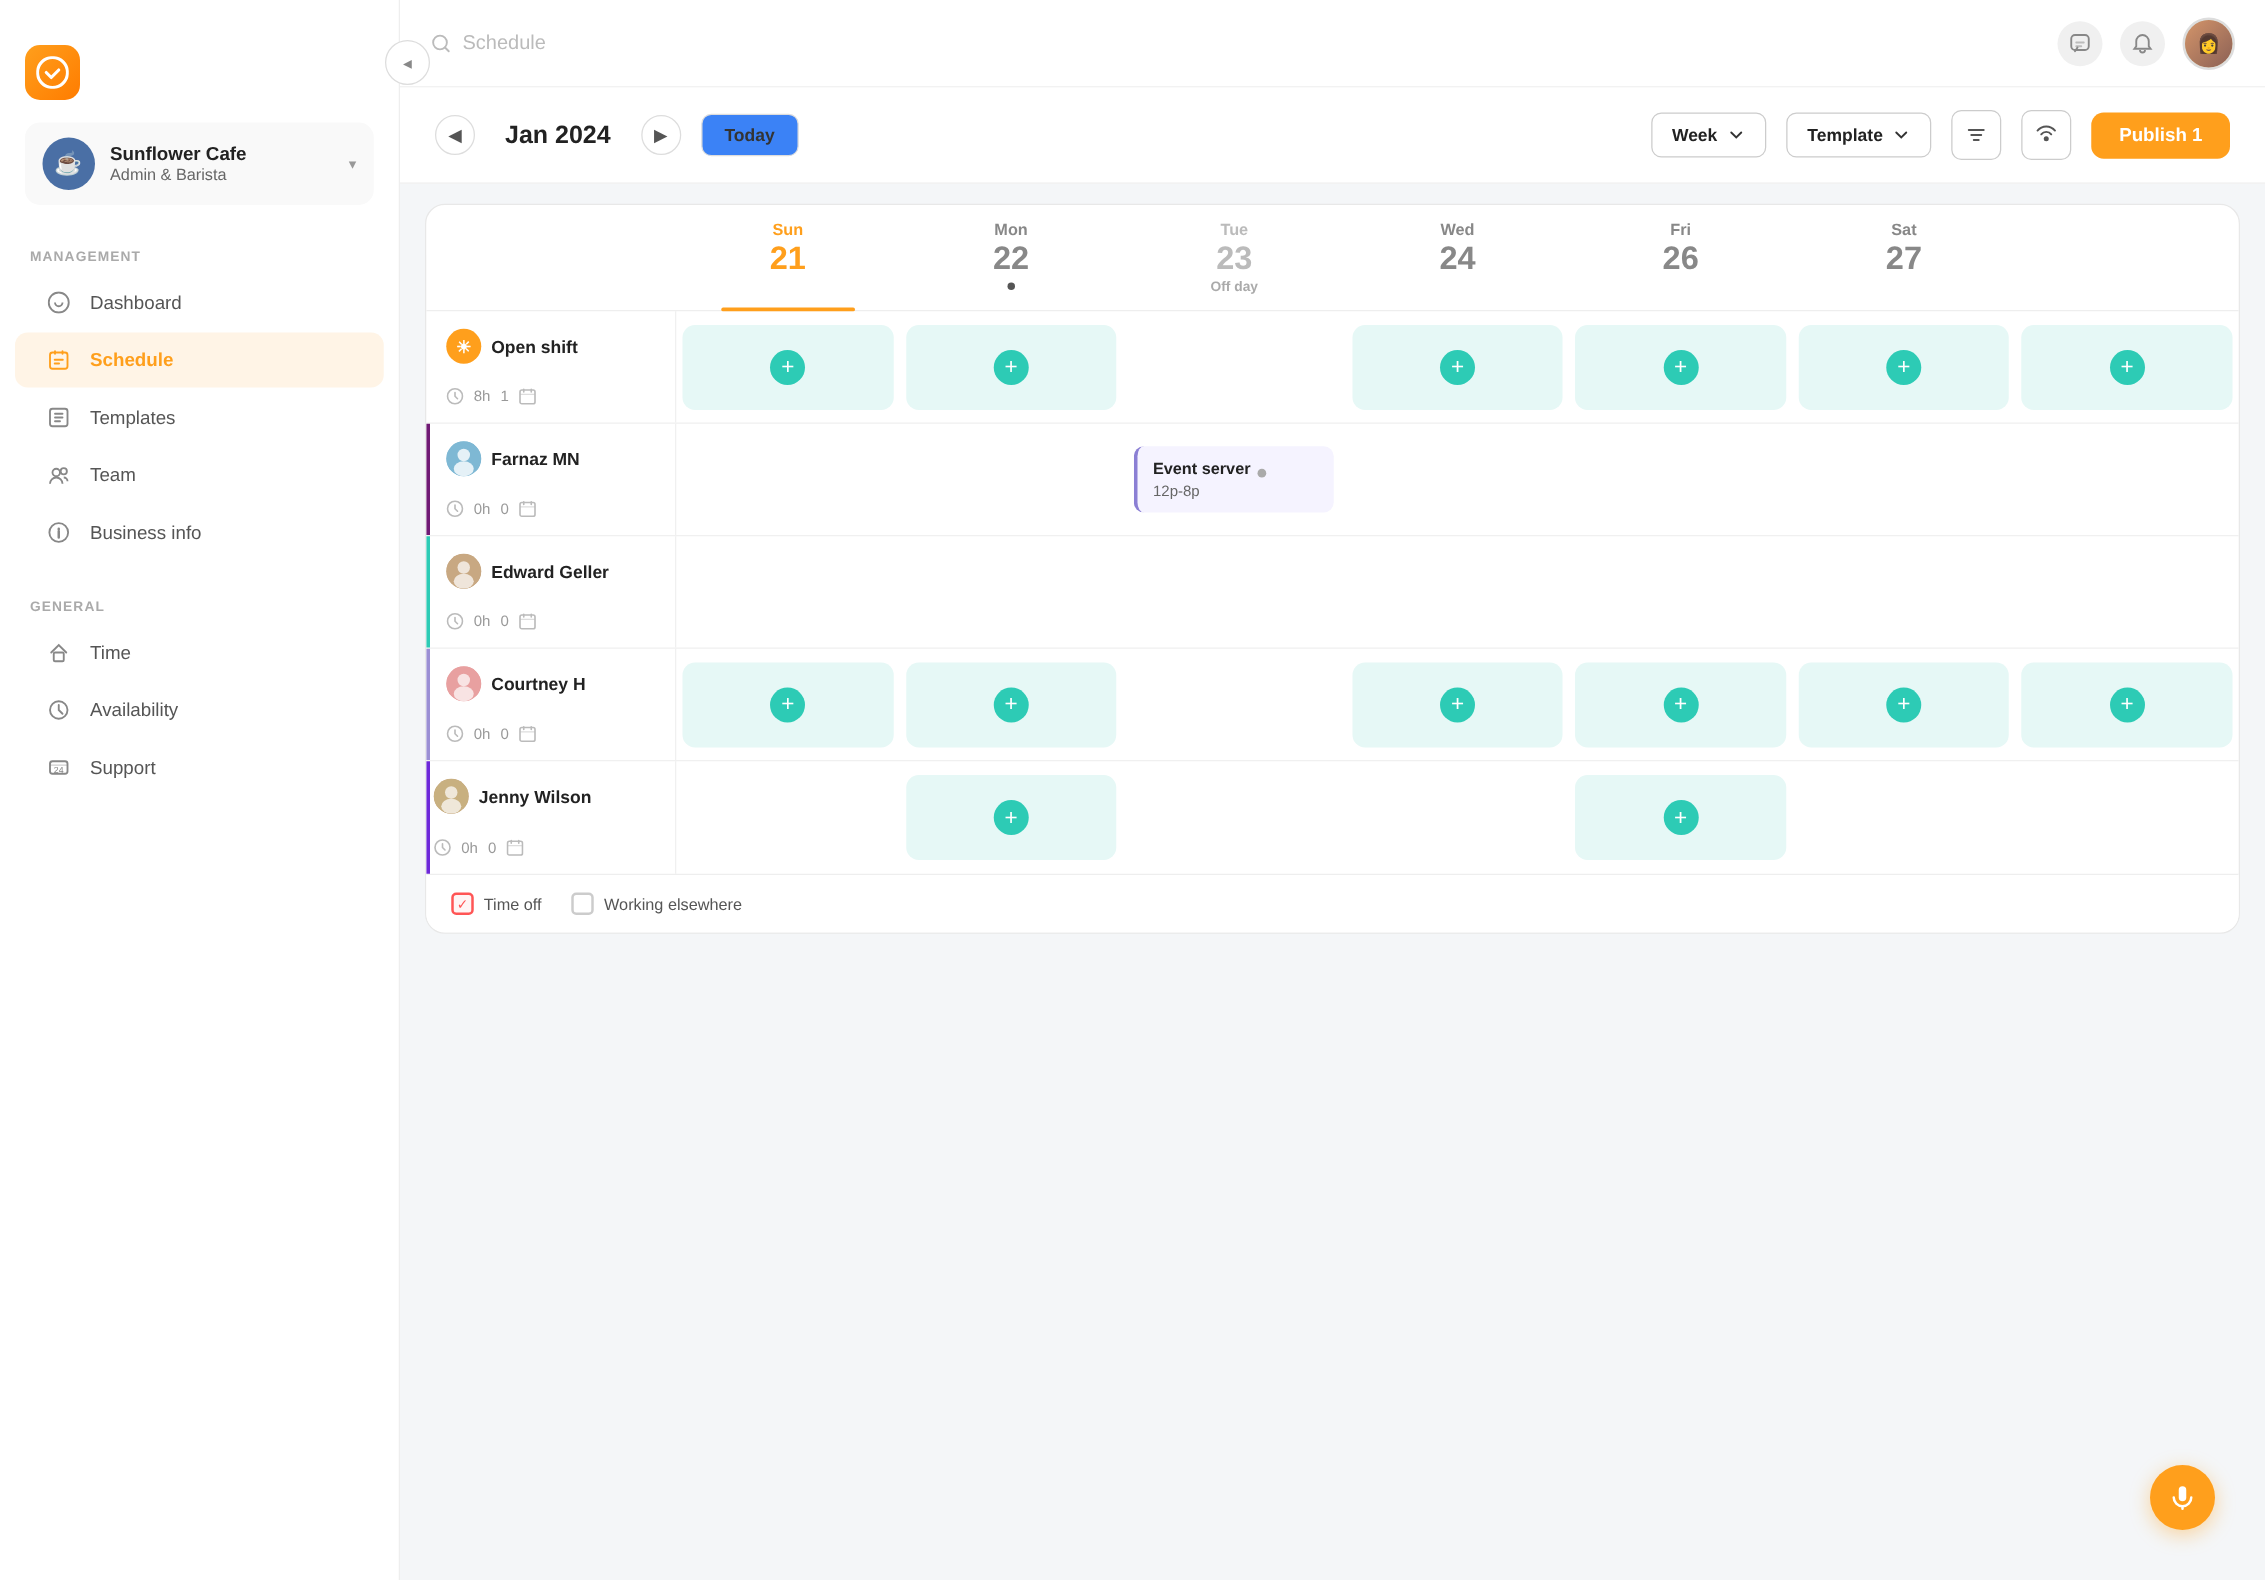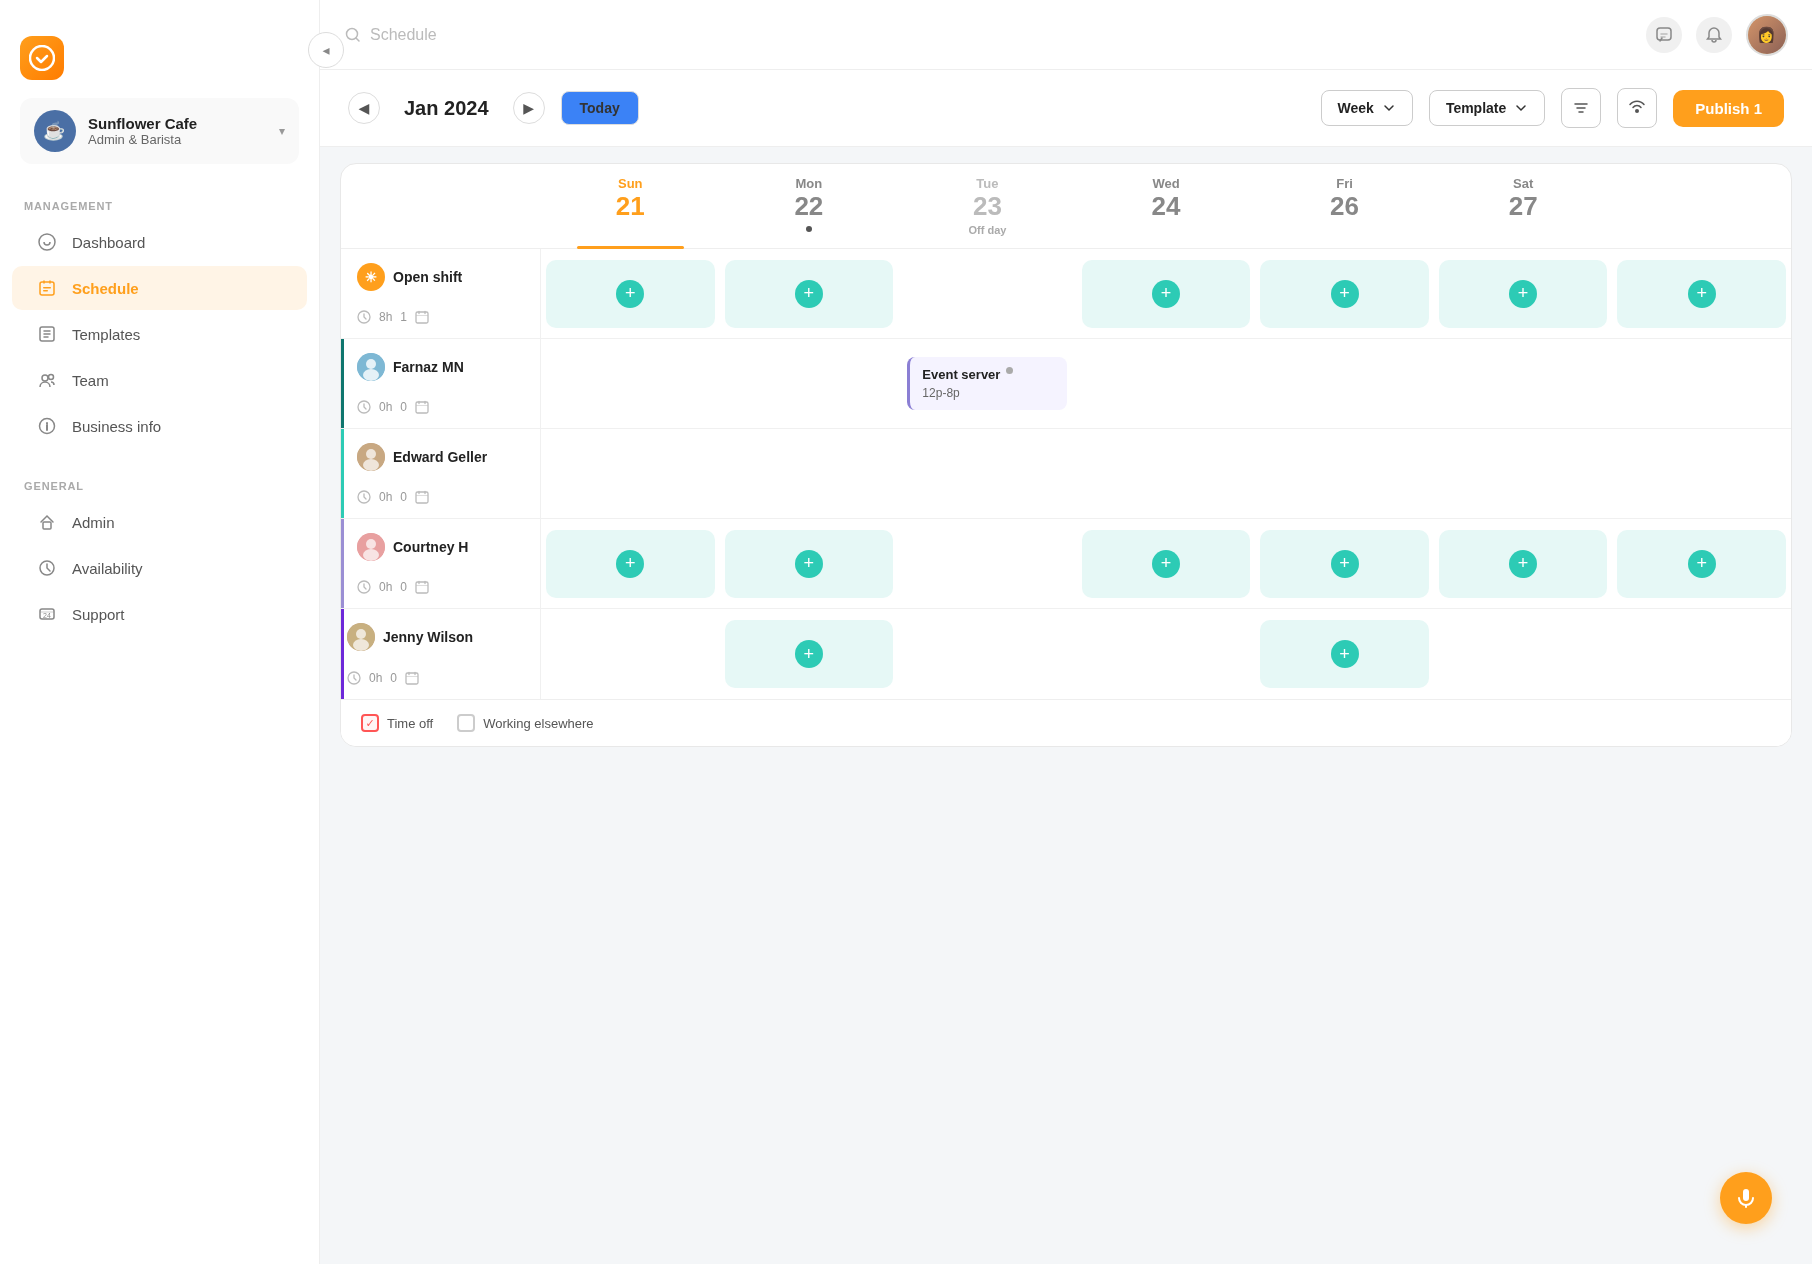--- a/index.html
+++ b/index.html
@@ -164,21 +164,21 @@
   <div style="margin-top:20px;">
     <div class="section-label">GENERAL</div>
 
     <div class="nav-item">
       <div class="nav-icon">
         <svg width="18" height="18" viewBox="0 0 18 18" fill="none">
             <path d="M3 9l6-6 6 6" stroke="#888" stroke-width="1.5" stroke-linecap="round"></path>
             <rect x="5" y="9" width="8" height="7" rx="1" stroke="#888" stroke-width="1.5"></rect>
           </svg>
       </div>
-      <span>Admin</span>
+      <span>Time</span>
     </div>
 
 
     <div class="nav-item">
       <div class="nav-icon">
         <svg width="18" height="18" viewBox="0 0 18 18" fill="none">
             <circle cx="9" cy="9" r="7" stroke="#888" stroke-width="1.5"></circle>
             <path d="M9 5v4l3 3" stroke="#888" stroke-width="1.5" stroke-linecap="round"></path>
           </svg>
       </div>
@@ -361,21 +361,21 @@
           </div>
 
           <div style="display:flex;align-items:center;justify-content:center;padding:8px 5px;">
             <div style="background:#e6f8f6;border-radius:10px;width:100%;height:68px;display:flex;align-items:center;justify-content:center;">
               <div class="add-btn">+</div>
             </div>
           </div>
         </div>
 
         <div class="grid-row">
-          <div class="row-info" style="position:relative;border-left:3px solid #0f766e;padding-left:13px;">
+          <div class="row-info" style="position:relative;border-left:3px solid #701a75;padding-left:13px;">
             <div class="row-title">
               <div style="width:28px;height:28px;border-radius:50%;background:#7eb8d4;display:flex;align-items:center;justify-content:center;color:white;font-size:13px;font-weight:bold;overflow:hidden;">
                 <svg width="28" height="28" viewBox="0 0 28 28">
                     <circle cx="14" cy="14" r="14" fill="#7eb8d4"></circle>
                     <circle cx="14" cy="11" r="5" fill="#fff" opacity="0.8"></circle>
                     <ellipse cx="14" cy="22" rx="8" ry="6" fill="#fff" opacity="0.8"></ellipse>
                   </svg>
               </div>
               <span>Farnaz MN</span>
             </div>
@@ -393,21 +393,21 @@
                 </svg>
             </div>
           </div>
 
           <div style="padding:8px 5px;"></div>
 
           <div style="padding:8px 5px;"></div>
 
           <div style="display:flex;align-items:center;justify-content:center;padding:8px 5px;">
             <div style="background:#f5f3ff;border-left:3px solid #8b7fd4;border-radius:8px;padding:10px 12px;width:95%;position:relative;">
-              <div style="display:flex;align-items:flex-start;gap:6px;margin-bottom:4px;">
+              <div style="display:flex;align-items:flex-end;gap:6px;margin-bottom:4px;">
                 <span style="font-weight:600;font-size:13px;color:#222;">Event server</span>
                 <div style="width:7px;height:7px;border-radius:50%;background:#aaa;"></div>
               </div>
               <div style="font-size:12px;color:#666;">12p-8p</div>
             </div>
           </div>
 
           <div style="padding:8px 5px;"></div>
 
           <div style="padding:8px 5px;"></div>

